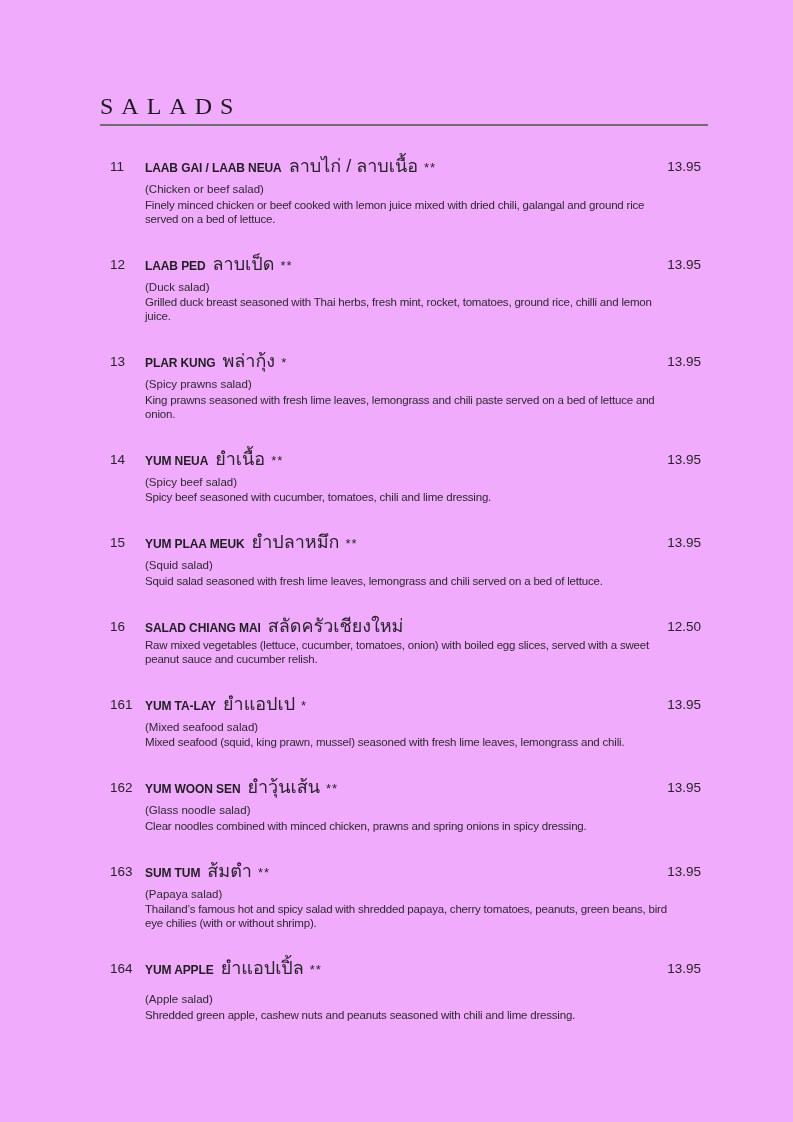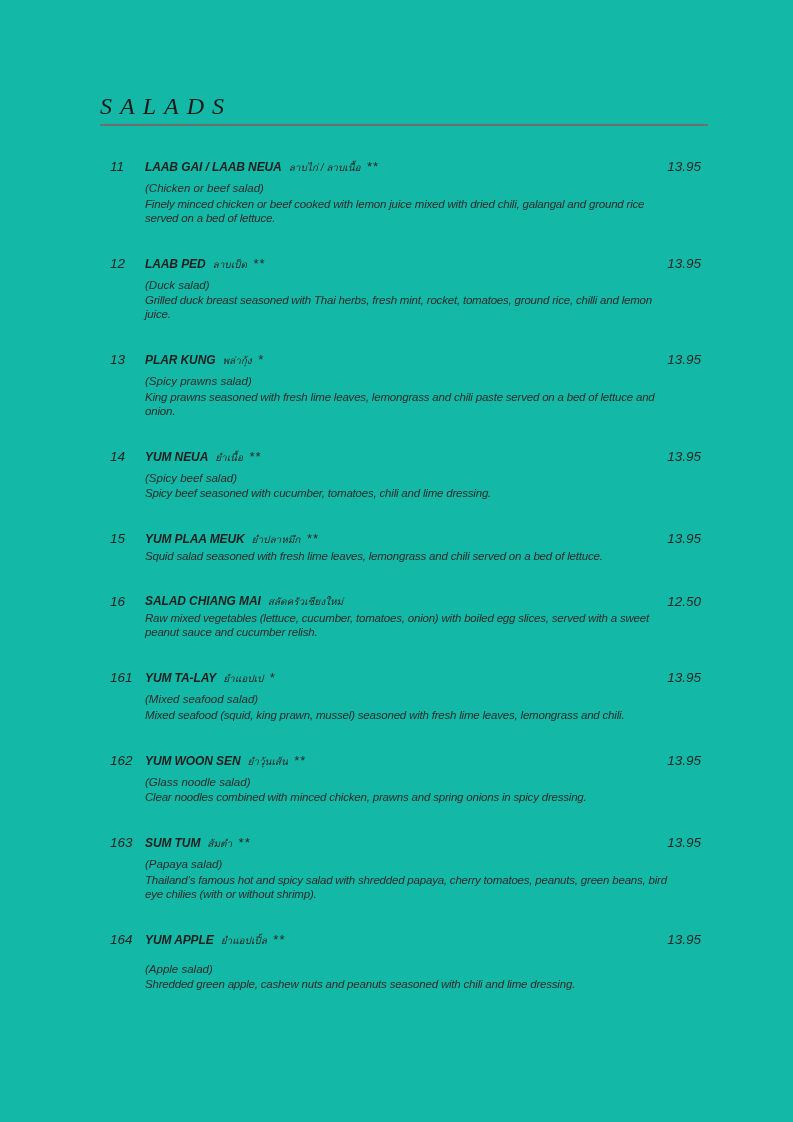--- a/index.html
+++ b/index.html
@@ -4,24 +4,23 @@
 <style>
   * { margin: 0; padding: 0; box-sizing: border-box; }
   html, body {
     background: #ffffff;
     font-family: "Liberation Sans", "DejaVu Sans", sans-serif;
     color: #1f1f1f;
   }
   .page {
     width: 793px;
     height: 1122px;
-    background: #14b8a6;
+    background: #f0abfc;
     position: relative;
     overflow: hidden;
-    font-style: italic;
   }
   .content {
     position: absolute;
     left: 100px;
     top: 93px;
     width: 608px;
   }
   .section-title {
     font-family: "Liberation Serif", "DejaVu Serif", serif;
     font-size: 24px;
@@ -61,21 +60,21 @@
     align-items: baseline;
     line-height: 19px;
   }
   .item-name {
     font-weight: 700;
     font-size: 12px;
     color: #1f1f1f;
     letter-spacing: -0.1px;
   }
   .item-thai {
-    font-size: 10px;
+    font-size: 18px;
     font-weight: 400;
     color: #262626;
     margin-left: 7px;
     white-space: nowrap;
     text-align: right;
   }
   .item-spice {
     font-size: 13px;
     color: #262626;
     margin-left: 6px;
@@ -170,20 +169,21 @@
   </div>
 
   <div class="menu-item">
     <div class="item-number">15</div>
     <div class="item-main">
       <div class="item-head">
         <span class="item-name">YUM PLAA MEUK</span>
         <span class="item-thai">ยำปลาหมึก</span>
         <span class="item-spice">**</span>
       </div>
+      <div class="item-subtitle">(Squid salad)</div>
       <div class="item-desc">Squid salad seasoned with fresh lime leaves, lemongrass and chili served on a bed of lettuce.</div>
     </div>
     <div class="item-price">13.95</div>
   </div>
 
   <div class="menu-item">
     <div class="item-number">16</div>
     <div class="item-main">
       <div class="item-head">
         <span class="item-name">SALAD CHIANG MAI</span>

